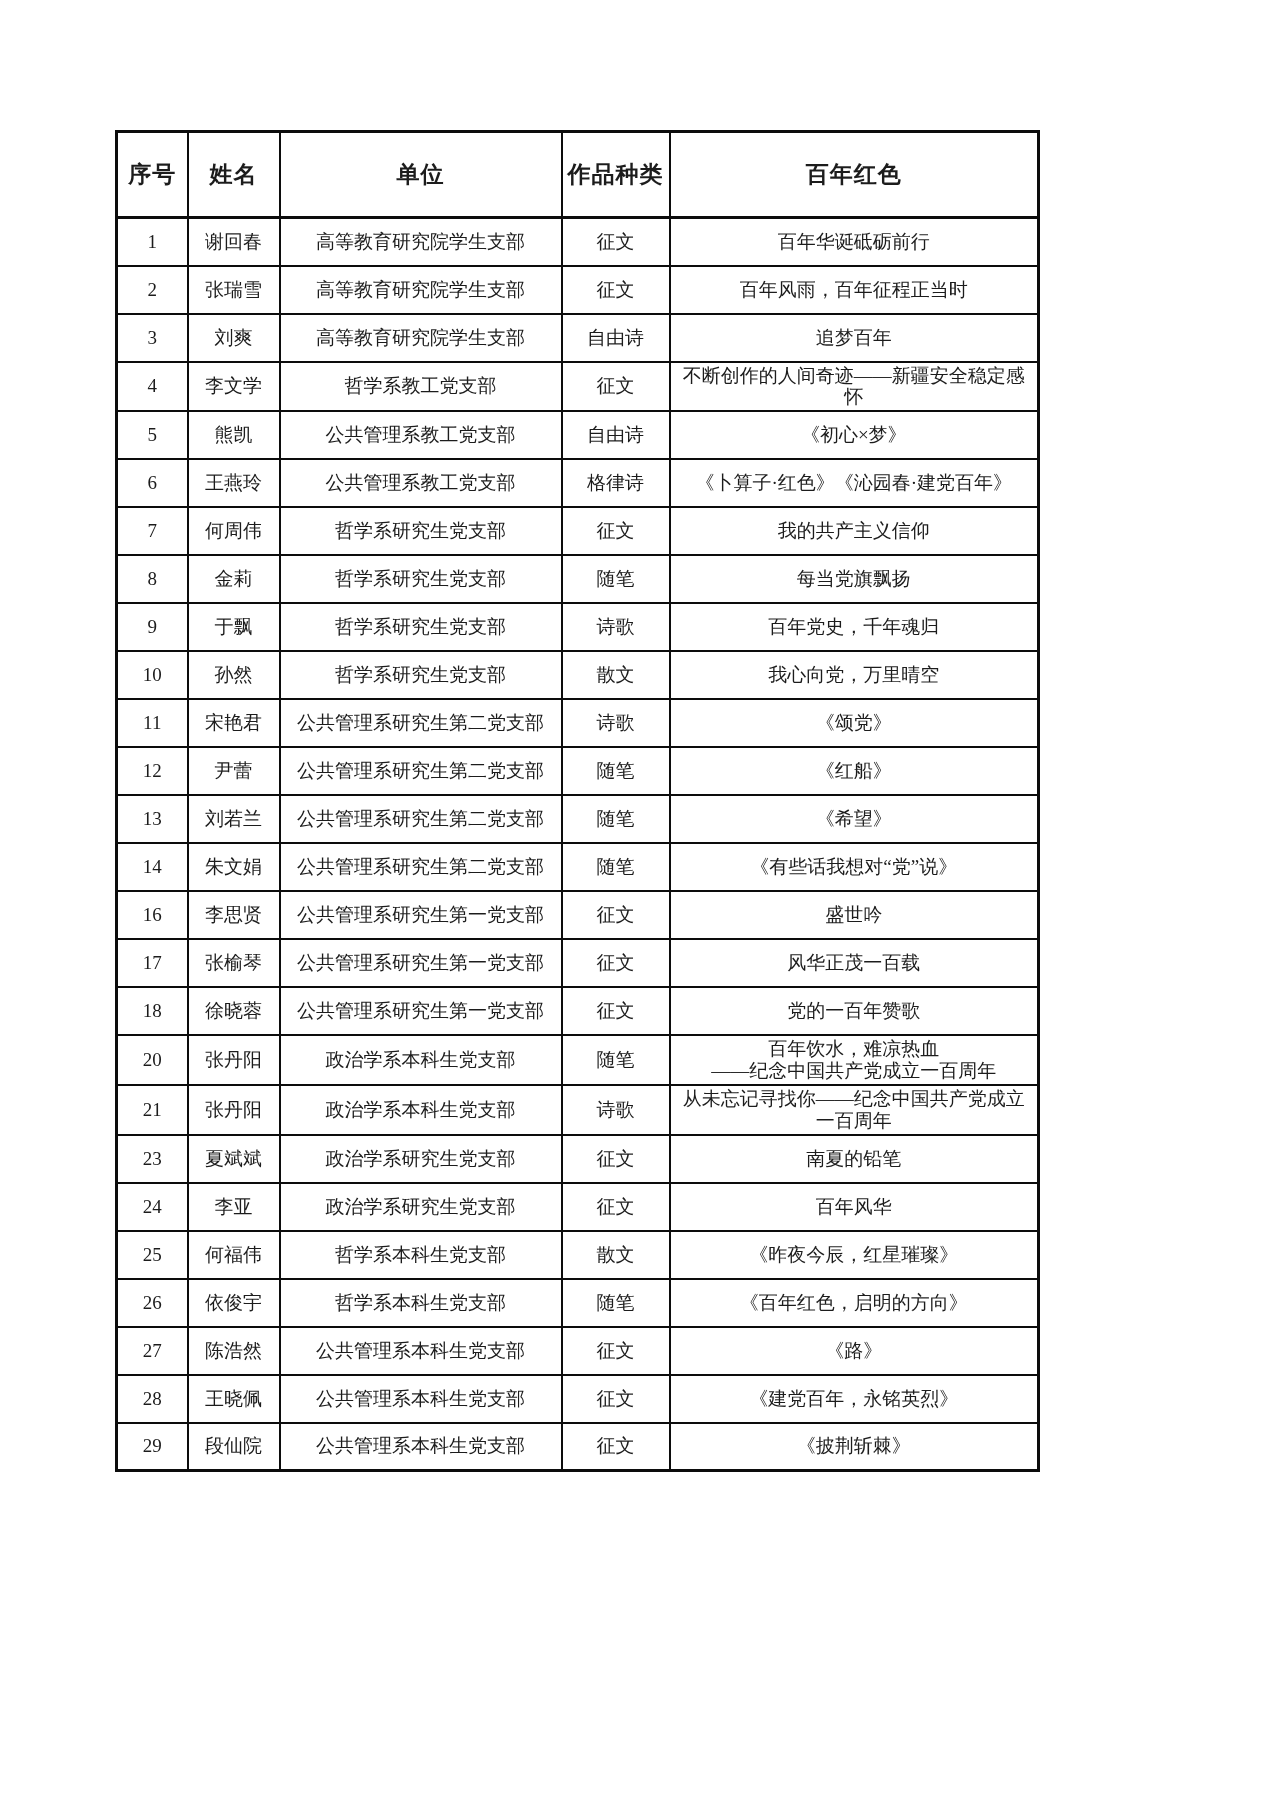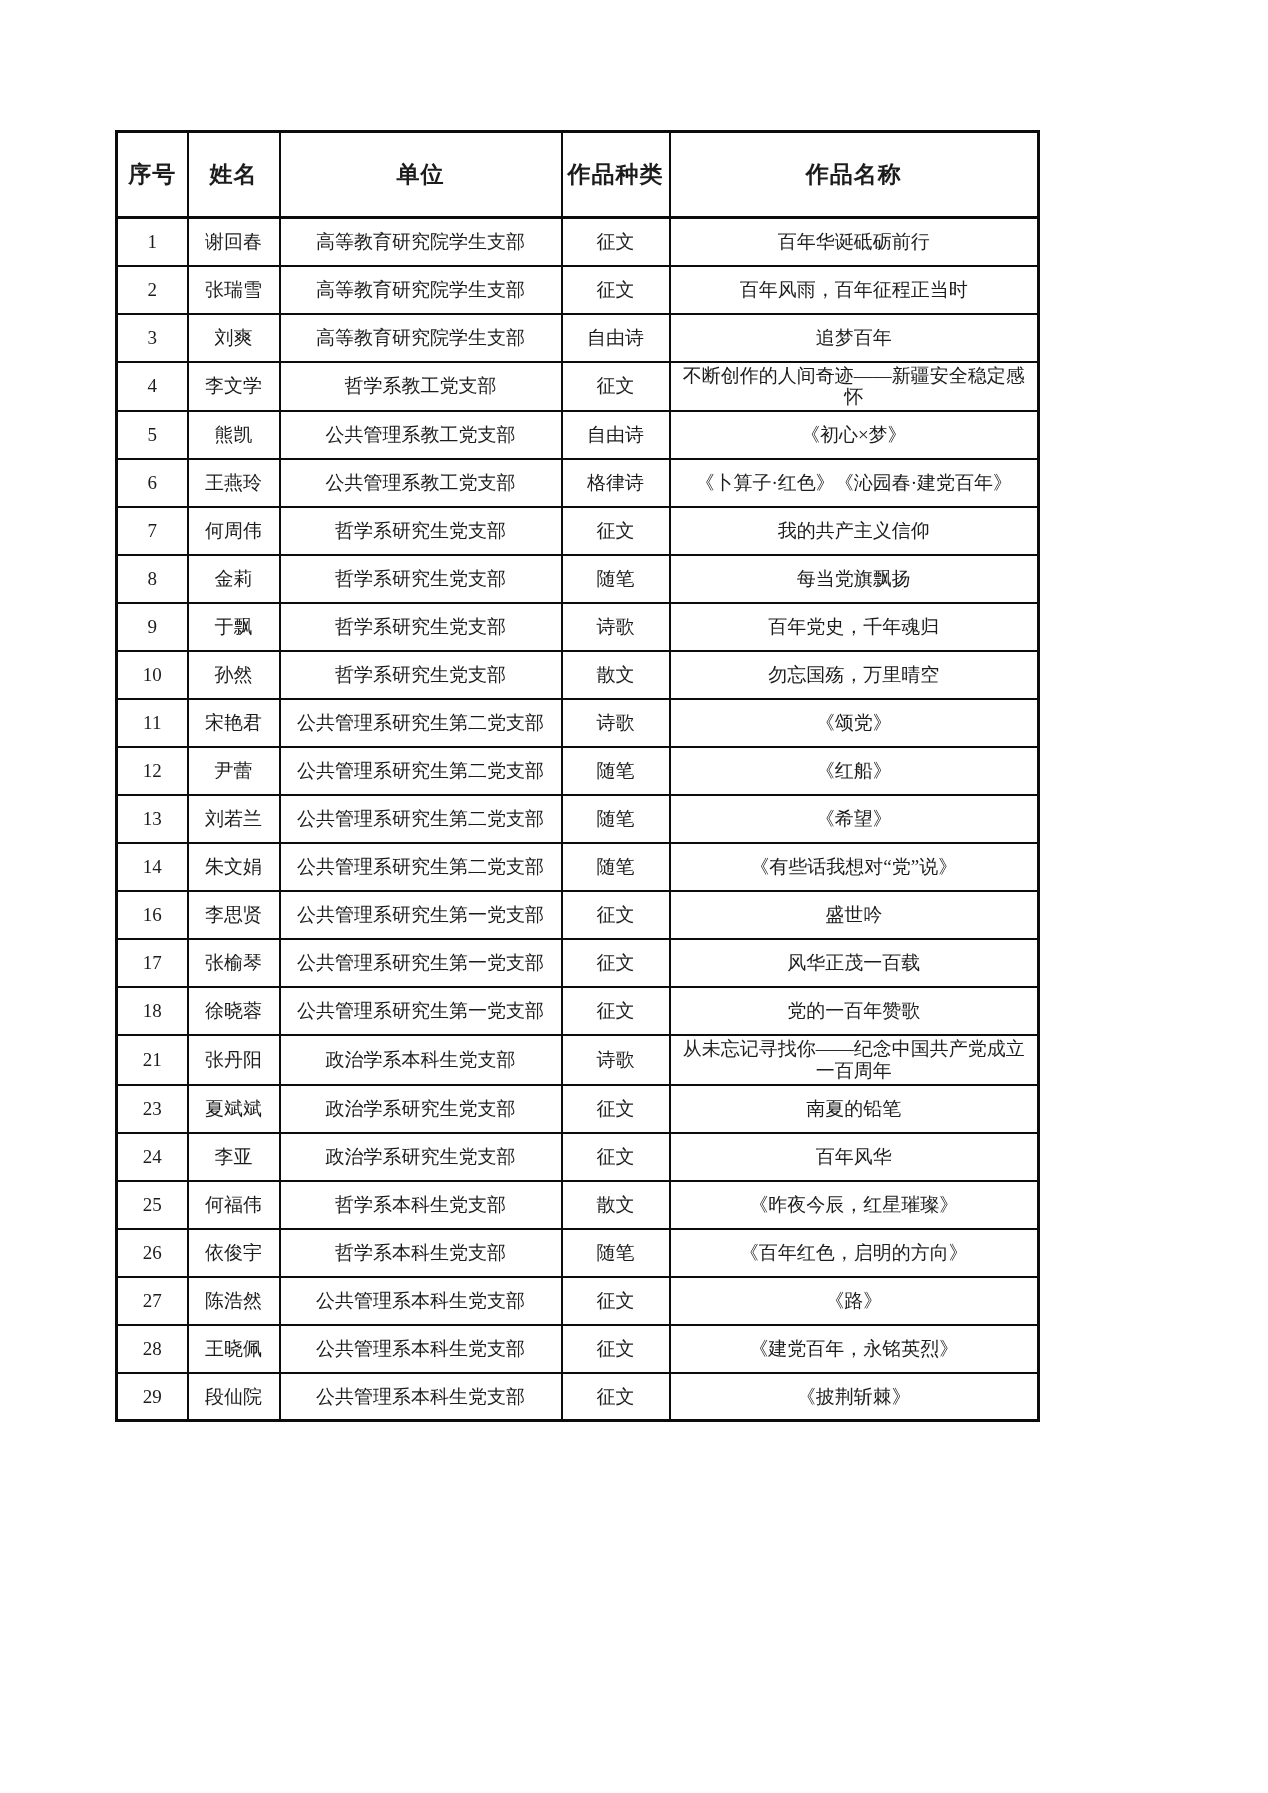--- a/index.html
+++ b/index.html
@@ -69,21 +69,21 @@
       <col class="c-unit">
       <col class="c-type">
       <col class="c-title">
     </colgroup>
     <thead>
       <tr>
         <th>序号</th>
         <th>姓名</th>
         <th>单位</th>
         <th>作品种类</th>
-        <th>作品名称</th>
+        <th>百年红色</th>
       </tr>
     </thead>
     <tbody>
         <tr>
     <td class="no-cell">1</td>
     <td class="name-cell">谢回春</td>
     <td class="unit-cell">高等教育研究院学生支部</td>
     <td class="type-cell">征文</td>
     <td class="title-cell">百年华诞砥砺前行</td>
   </tr>
@@ -141,21 +141,21 @@
     <td class="name-cell">于飘</td>
     <td class="unit-cell">哲学系研究生党支部</td>
     <td class="type-cell">诗歌</td>
     <td class="title-cell">百年党史，千年魂归</td>
   </tr>
         <tr>
     <td class="no-cell">10</td>
     <td class="name-cell">孙然</td>
     <td class="unit-cell">哲学系研究生党支部</td>
     <td class="type-cell">散文</td>
-    <td class="title-cell">勿忘国殇，万里晴空</td>
+    <td class="title-cell">我心向党，万里晴空</td>
   </tr>
         <tr>
     <td class="no-cell">11</td>
     <td class="name-cell">宋艳君</td>
     <td class="unit-cell">公共管理系研究生第二党支部</td>
     <td class="type-cell">诗歌</td>
     <td class="title-cell">《颂党》</td>
   </tr>
         <tr>
     <td class="no-cell">12</td>
@@ -191,20 +191,28 @@
     <td class="unit-cell">公共管理系研究生第一党支部</td>
     <td class="type-cell">征文</td>
     <td class="title-cell">风华正茂一百载</td>
   </tr>
         <tr>
     <td class="no-cell">18</td>
     <td class="name-cell">徐晓蓉</td>
     <td class="unit-cell">公共管理系研究生第一党支部</td>
     <td class="type-cell">征文</td>
     <td class="title-cell">党的一百年赞歌</td>
+  </tr>
+        <tr>
+    <td class="no-cell">20</td>
+    <td class="name-cell">张丹阳</td>
+    <td class="unit-cell">政治学系本科生党支部</td>
+    <td class="type-cell">随笔</td>
+    <td class="title-cell">百年饮水，难凉热血
+——纪念中国共产党成立一百周年</td>
   </tr>
         <tr>
     <td class="no-cell">21</td>
     <td class="name-cell">张丹阳</td>
     <td class="unit-cell">政治学系本科生党支部</td>
     <td class="type-cell">诗歌</td>
     <td class="title-cell">从未忘记寻找你——纪念中国共产党成立一百周年</td>
   </tr>
         <tr>
     <td class="no-cell">23</td>

